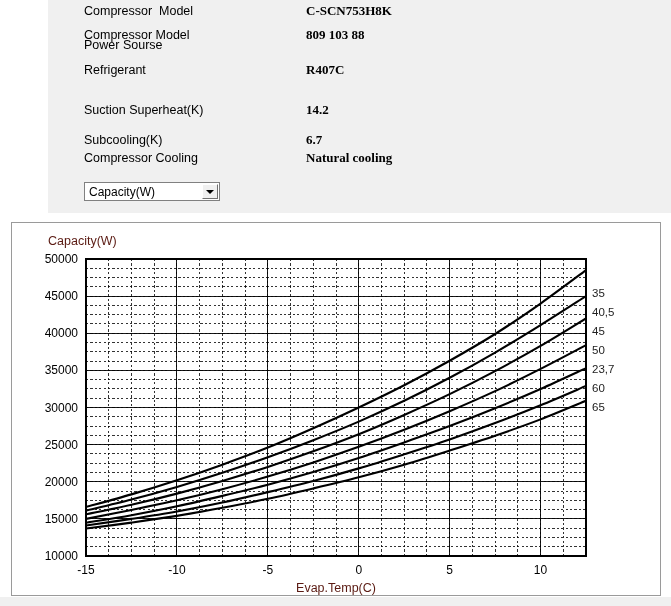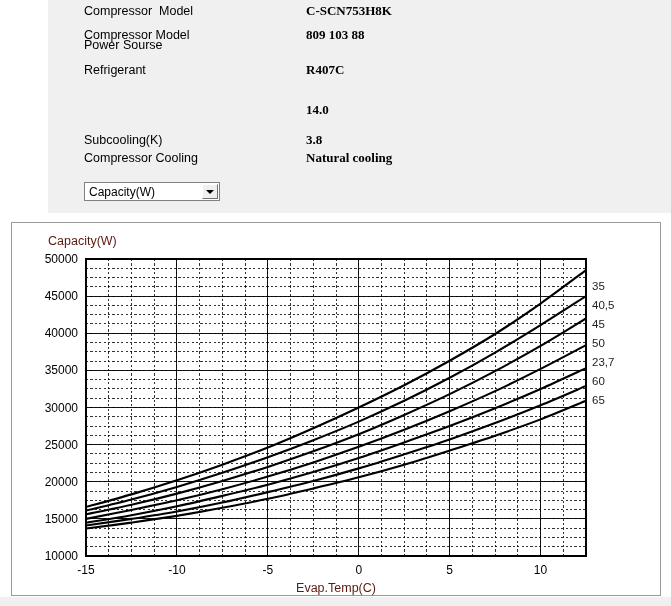--- a/index.html
+++ b/index.html
@@ -91,21 +91,21 @@
     box-sizing: border-box;
   }
   #chart-svg {
     position: absolute;
     left: 0; top: 0;
   }
 
   
   #legend {
     position: absolute;
-    left: 592px; top: 277px;
+    left: 592px; top: 284px;
     width: 60px;
   }
   .legend-item {
     font-family: "Liberation Sans", sans-serif;
     font-size: 11.5px;
     color: #222222;
     height: 19px;
     line-height: 19px;
     white-space: pre;
   }
@@ -136,26 +136,27 @@
   <div class="spec-row" style="top:38px;">
     <span class="spec-label">Power Sourse</span>
   </div>
 
   <div class="spec-row" style="top:63px;">
     <span class="spec-label">Refrigerant</span>
     <span class="spec-value">R407C</span>
   </div>
 
   <div class="spec-row" style="top:103px;">
-    <span class="spec-value">14.0</span>
+    <span class="spec-label">Suction Superheat(K)</span>
+    <span class="spec-value">14.2</span>
   </div>
 
   <div class="spec-row" style="top:133px;">
     <span class="spec-label">Subcooling(K)</span>
-    <span class="spec-value">3.8</span>
+    <span class="spec-value">6.7</span>
   </div>
 
   <div class="spec-row" style="top:151px;text-align:right;">
     <span class="spec-label">Compressor Cooling</span>
     <span class="spec-value">Natural cooling</span>
   </div>
 
   <div id="param-select">
     <span id="param-select-text">Capacity(W)</span>
     <span id="param-select-button">

